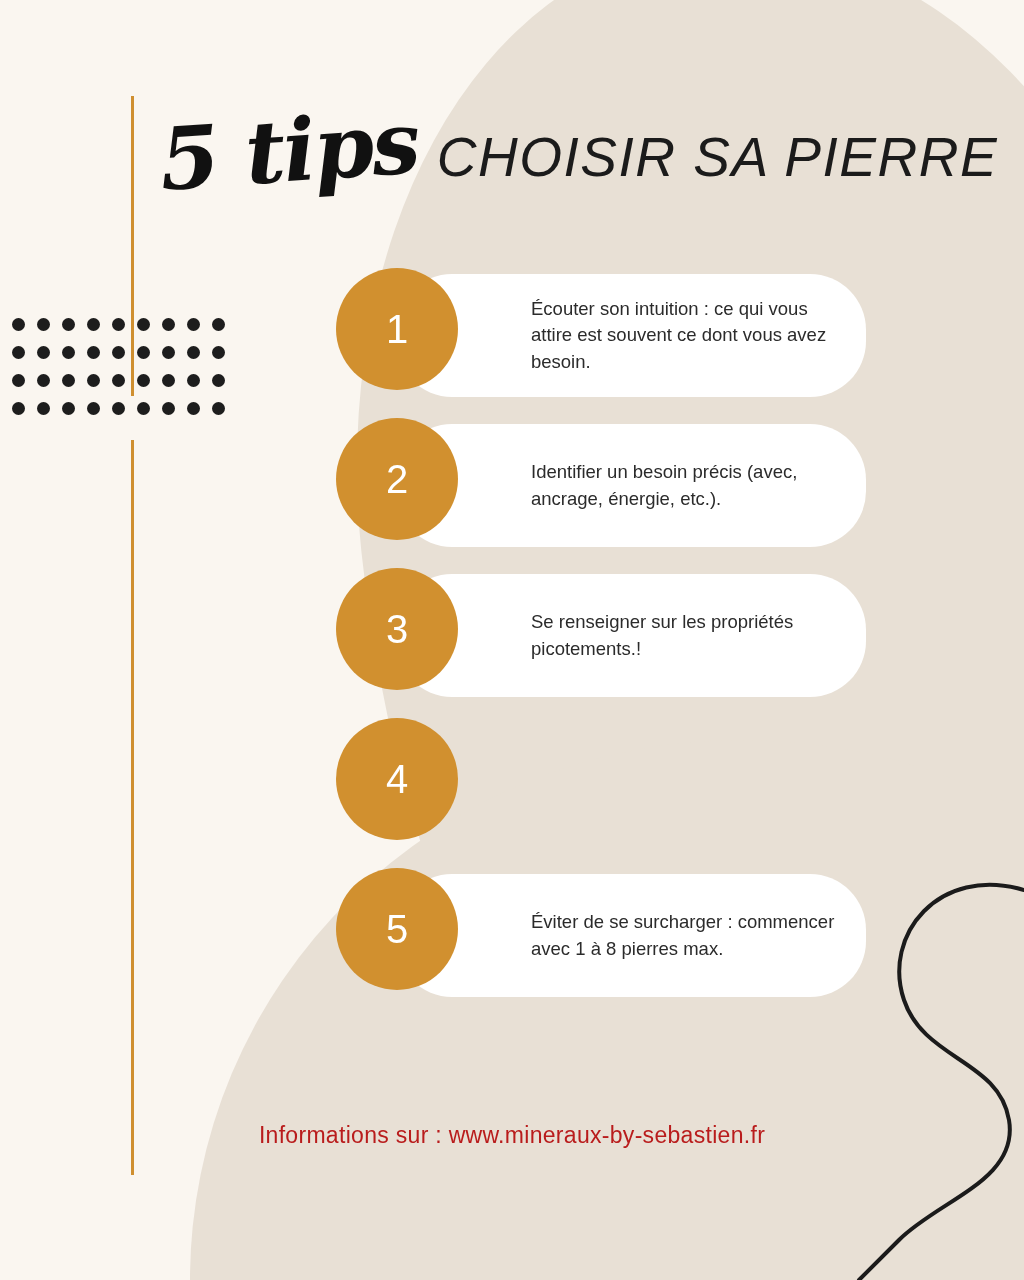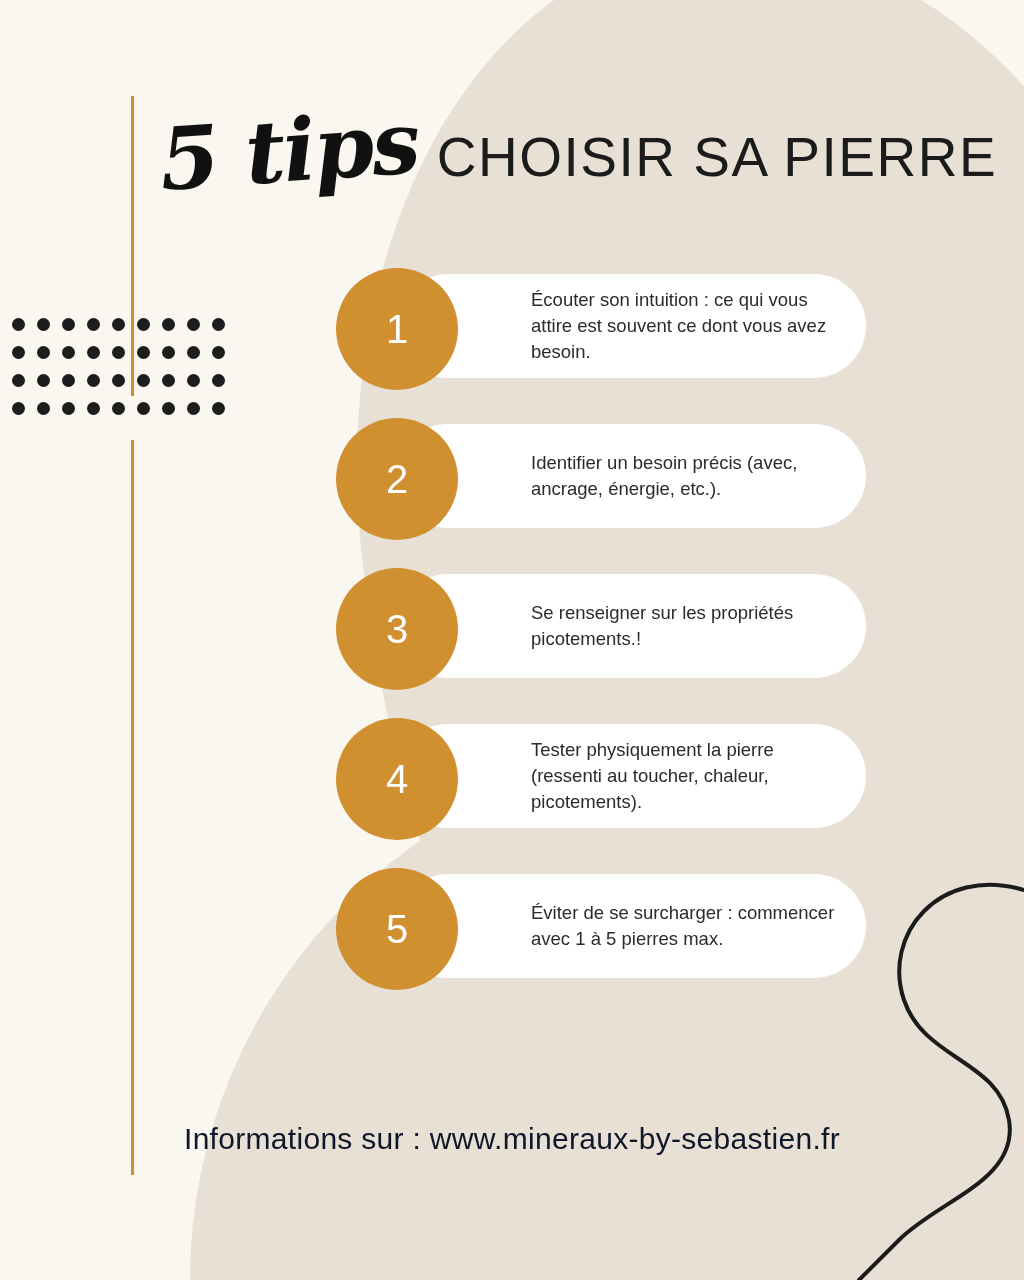--- a/index.html
+++ b/index.html
@@ -92,40 +92,41 @@
     white-space: nowrap;
   }
   .main-title {
     font-family: "Liberation Sans", sans-serif;
     font-size: 55px;
     font-weight: 400;
     letter-spacing: 1.5px;
     color: #1b1b1b;
     white-space: nowrap;
     padding-bottom: 6px;
+    font-style: italic;
   }
 
   
   .tips {
     position: absolute;
     left: 336px;
     top: 268px;
     width: 530px;
   }
   .tip {
     position: relative;
     height: 124px;
     margin-bottom: 26px;
   }
   .tip-card {
     position: absolute;
     left: 60px;
     top: 6px;
     right: 0;
-    height: 104px;
+    height: 123px;
     background: #ffffff;
     border-radius: 56px;
     display: flex;
     align-items: center;
   }
   .tip-text {
     margin-left: 135px;
     margin-right: 24px;
     font-size: 18.5px;
     line-height: 1.42;
@@ -151,23 +152,23 @@
     z-index: 2;
   }
 
   
   .footer {
     position: absolute;
     left: 0;
     top: 1122px;
     width: 1024px;
     text-align: center;
-    font-size: 30px;
+    font-size: 23px;
     letter-spacing: 0.3px;
-    color: #0f172a;
+    color: #b91c1c;
     font-family: "Liberation Sans", sans-serif;
   }
 
   
   .squiggle {
     position: absolute;
     right: 0;
     bottom: 0;
     width: 260px;
     height: 400px;
@@ -247,29 +248,26 @@
       </div>
 
       <div class="tip">
         <div class="tip-card">
           <div class="tip-text">Se renseigner sur les propriétés picotements.!</div>
         </div>
         <div class="tip-badge">3</div>
       </div>
 
       <div class="tip">
-        <div class="tip-card">
-          <div class="tip-text">Tester physiquement la pierre (ressenti au toucher, chaleur, picotements).</div>
-        </div>
         <div class="tip-badge">4</div>
       </div>
 
       <div class="tip">
         <div class="tip-card">
-          <div class="tip-text">Éviter de se surcharger : commencer avec 1 à 5 pierres max.</div>
+          <div class="tip-text">Éviter de se surcharger : commencer avec 1 à 8 pierres max.</div>
         </div>
         <div class="tip-badge">5</div>
       </div>
 
     </div>
 
     <div class="footer">Informations sur : www.mineraux-by-sebastien.fr</div>
 
     <svg class="squiggle" viewBox="0 0 260 400">
       <path d="M260 10 C 175 -15, 118 55, 140 120 C 160 180, 235 180, 245 240 C 255 300, 175 320, 135 360 C 110 385, 100 395, 95 400" fill="none" stroke="#1b1b1b" stroke-width="4" stroke-linecap="round"></path>

